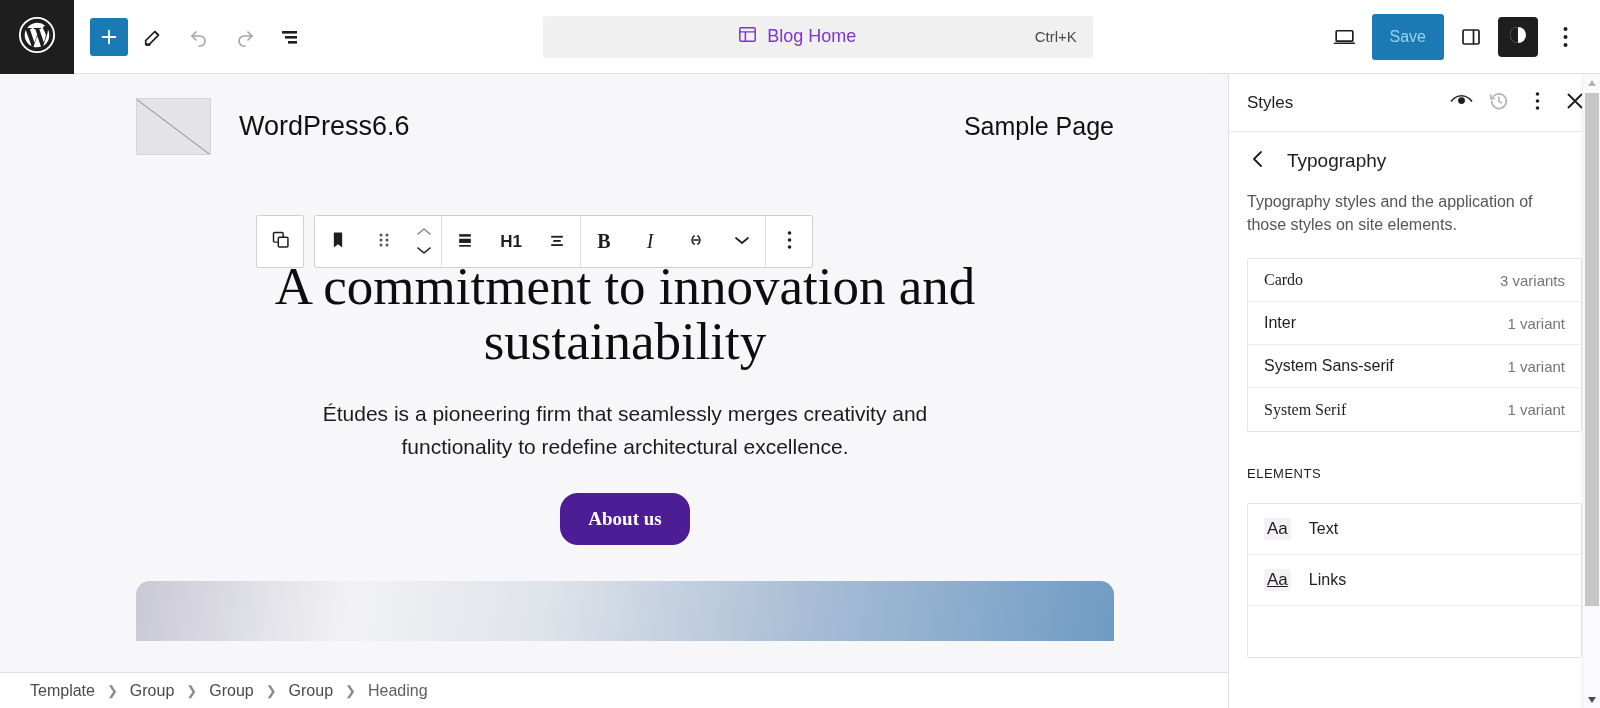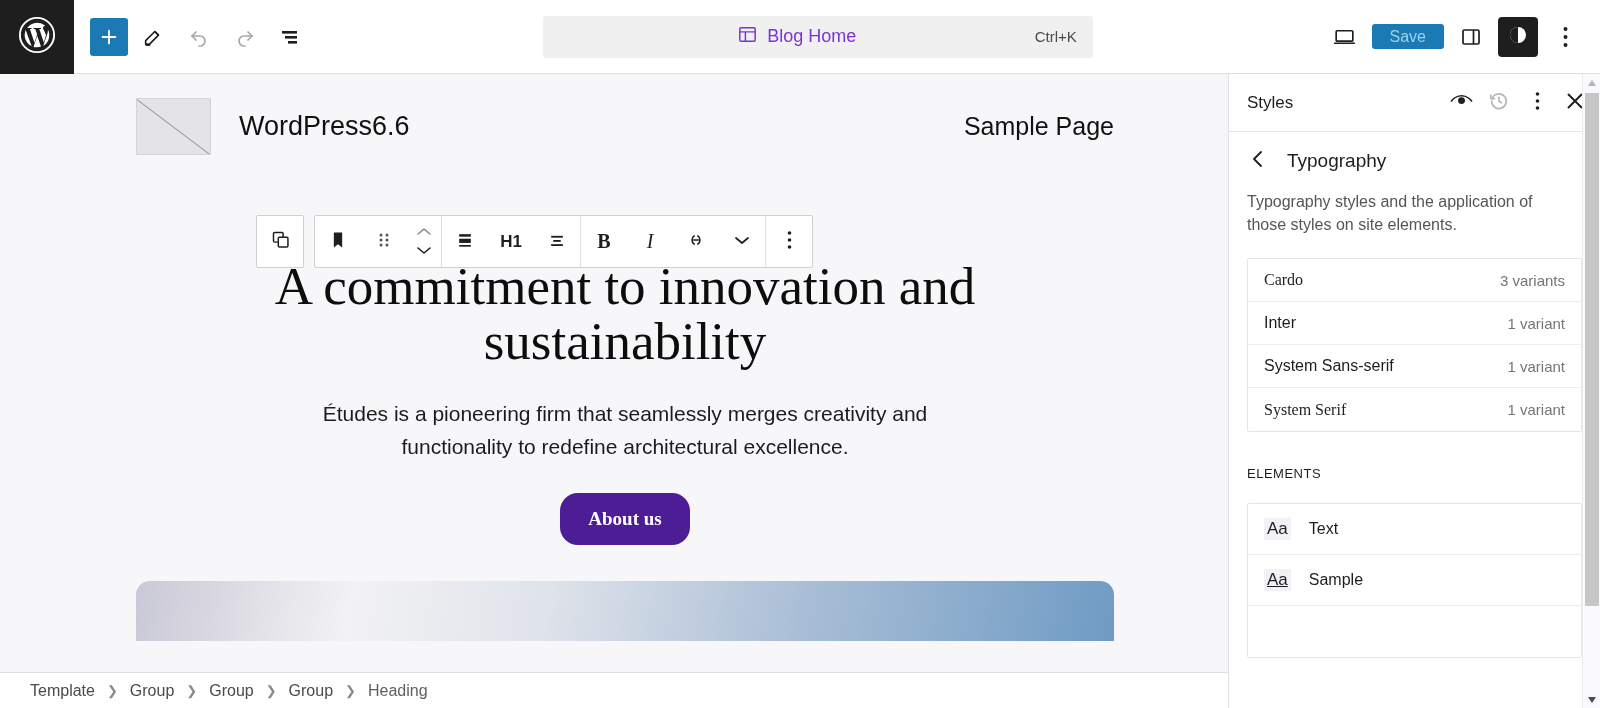--- a/index.html
+++ b/index.html
@@ -47,21 +47,21 @@
     flex: 1; display: flex; align-items: center; justify-content: center; gap: 9px;
   }
   .command-title { color: #7b35d4; font-size: 18px; }
   .command-shortcut { color: #4a4a4a; font-size: 15px; }
 
   .header-right-tools {
     display: flex; align-items: center; gap: 6px; padding-right: 14px;
   }
   .save-btn {
     background: #1b7ab3; color: #9ed1ef; font-size: 16px;
-    border: none; border-radius: 3px; padding: 0 18px; height: 25px;
+    border: none; border-radius: 3px; padding: 0 18px; height: 46px;
     cursor: pointer; font-family: "Liberation Sans", sans-serif;
   }
   .dark-toggle {
     width: 40px; height: 40px; background: #1e1e1e; border-radius: 4px;
     display: flex; align-items: center; justify-content: center; cursor: pointer;
   }
 
   
   .canvas-wrap {
     position: absolute; top: 74px; left: 0; width: 1228px; height: 598px;
@@ -533,21 +533,21 @@
     <span>ELEMENTS</span>
   </div>
 
   <div class="list-card">
     <div class="elem-row">
       <span class="elem-aa">Aa</span>
       <span class="elem-label">Text</span>
     </div>
     <div class="elem-row">
       <span class="elem-aa underlined">Aa</span>
-      <span class="elem-label">Sample</span>
+      <span class="elem-label">Links</span>
     </div>
     <div class="elem-row"></div>
   </div>
 
   <div class="sidebar-scroll">
     <div class="sb-arrow up">
       <svg width="10" height="8" viewBox="0 0 10 8">
           <path d="M5 1l4 6H1z" fill="#b4b4b4"></path>
         </svg>
     </div>

